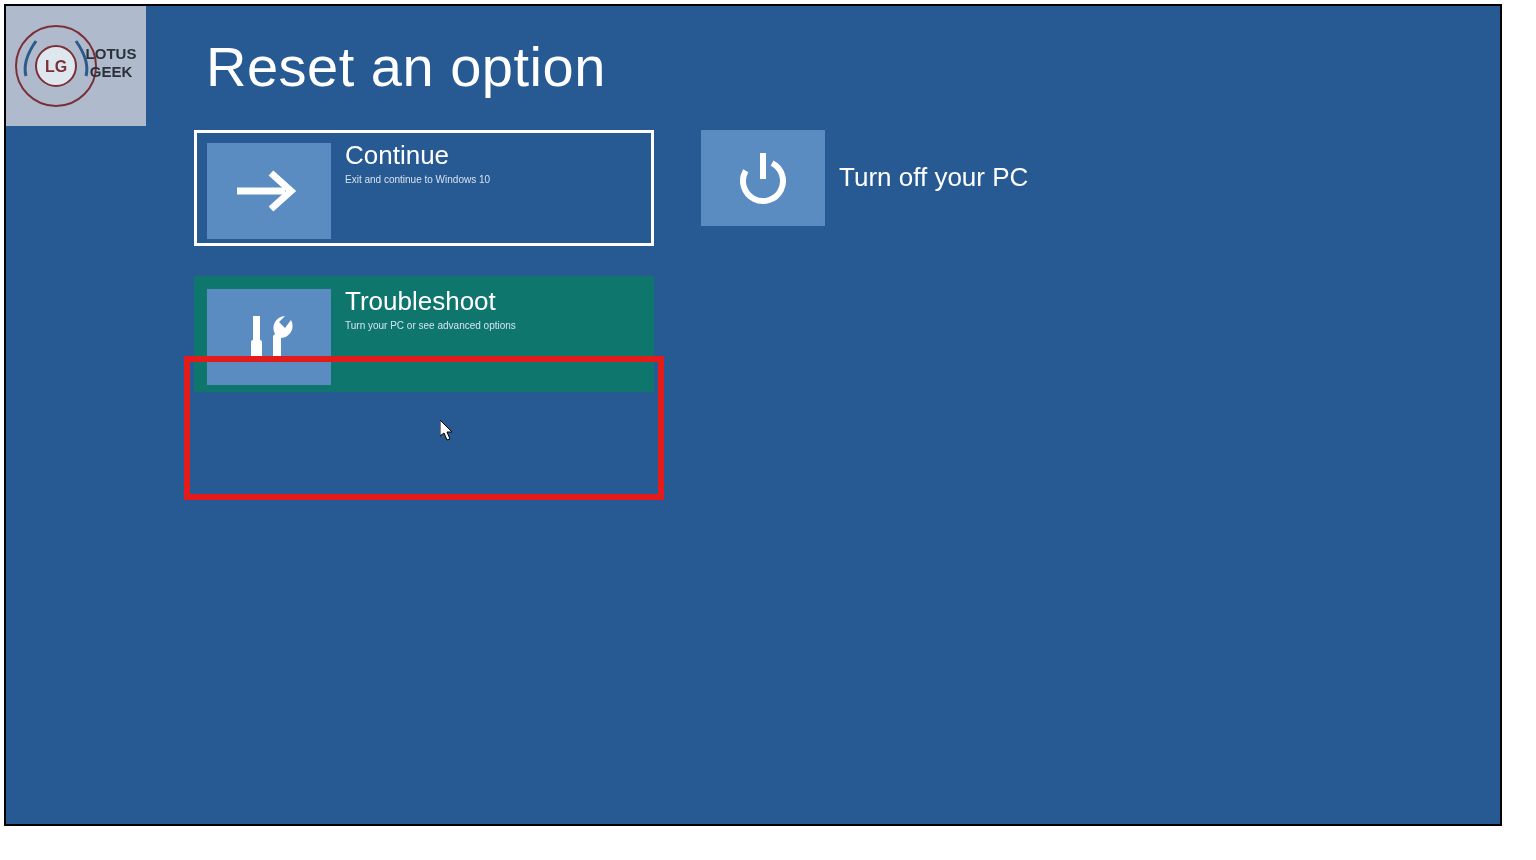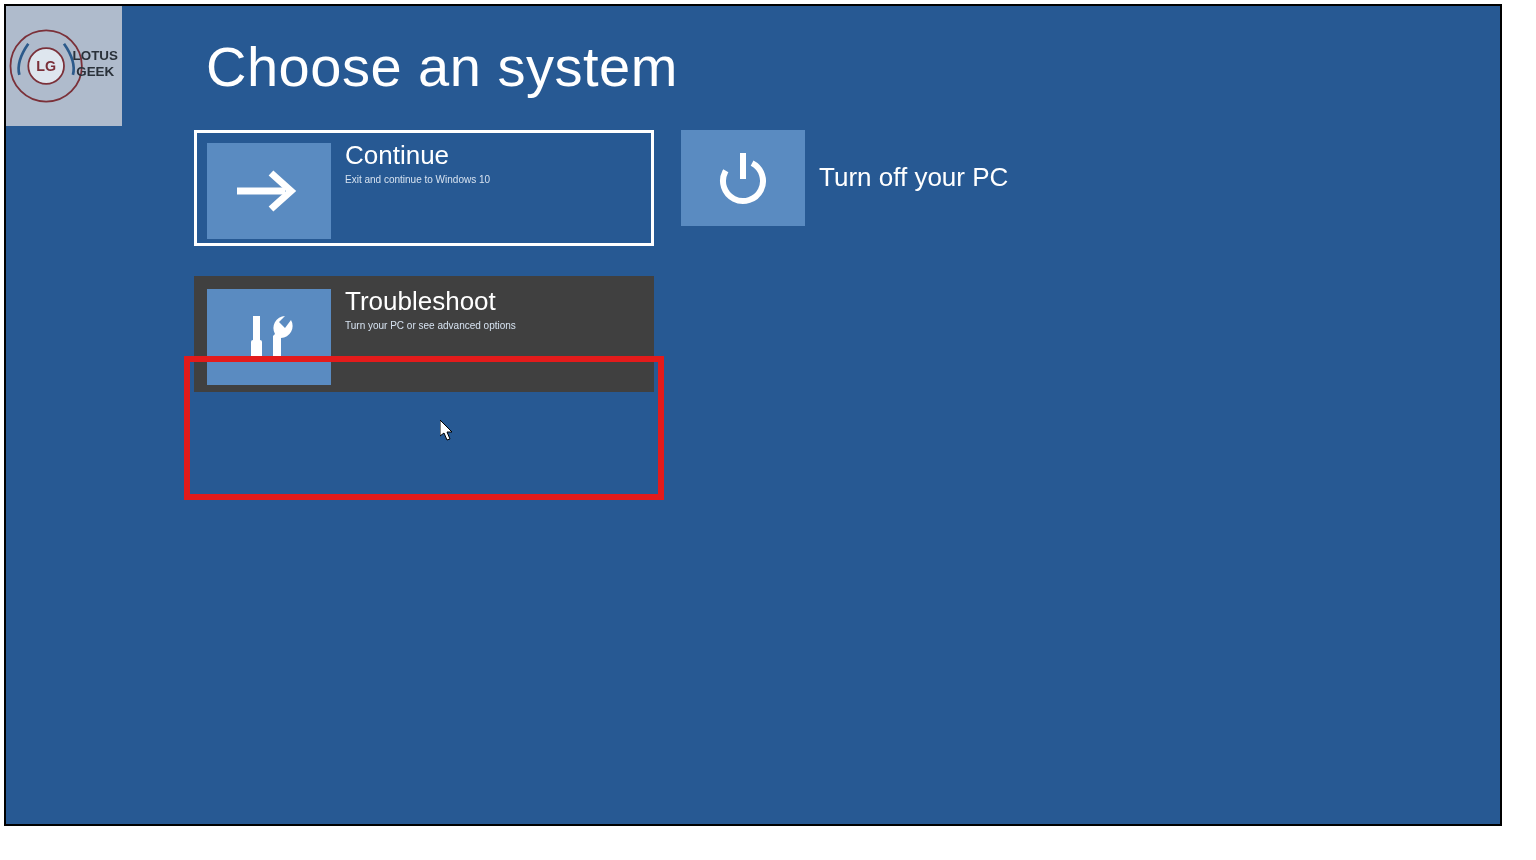--- a/index.html
+++ b/index.html
@@ -26,21 +26,21 @@
     font-family: "Segoe UI Light", "Segoe UI", Arial, sans-serif;
     color: #ffffff;
     overflow: hidden;
   }
 
   
   .watermark {
     position: absolute;
     top: 0;
     left: 0;
-    width: 116px;
+    width: 140px;
     height: 120px;
     background: #c7cdd6;
     opacity: 0.85;
     display: flex;
     align-items: center;
     justify-content: center;
   }
   .watermark svg { display:block; }
 
   
@@ -52,21 +52,21 @@
     font-weight: 200;
     letter-spacing: .5px;
   }
 
   
   .options {
     position: absolute;
     left: 188px;
     top: 124px;
     display: flex;
-    gap: 24px;
+    gap: 44px;
   }
   .col {
     width: 460px;
     display: flex;
     flex-direction: column;
     gap: 14px;
   }
 
   
   .tile {
@@ -140,41 +140,41 @@
           <path d="M-30 10 Q-34 -5 -20 -25" fill="none" stroke="#2e5b8a" stroke-width="3"></path>
           <path d="M30 10 Q34 -5 20 -25" fill="none" stroke="#2e5b8a" stroke-width="3"></path>
         </g>
         <circle cx="45" cy="55" r="20" fill="#ffffff" stroke="#8a2a2a" stroke-width="2"></circle>
         <text x="45" y="61" text-anchor="middle" font-family="Arial" font-size="16" font-weight="bold" fill="#8a2a2a">LG</text>
         <text x="100" y="48" text-anchor="middle" font-family="Arial" font-size="15" font-weight="bold" fill="#2b2b2b">LOTUS</text>
         <text x="100" y="66" text-anchor="middle" font-family="Arial" font-size="15" font-weight="bold" fill="#2b2b2b">GEEK</text>
       </svg>
     </div>
 
-    <div class="heading">Choose an system</div>
+    <div class="heading">Reset an option</div>
 
     <div class="options">
 
       <div class="col">
 
         <div class="tile selected">
           <div class="icon">
             <svg width="80" height="60" viewBox="0 0 80 60">
               <line x1="8" y1="30" x2="56" y2="30" stroke="#fff" stroke-width="7"></line>
               <polyline points="42,12 62,30 42,48" fill="none" stroke="#fff" stroke-width="7" stroke-linejoin="miter"></polyline>
             </svg>
           </div>
           <div class="texts">
             <div class="title">Continue</div>
             <div class="desc">Exit and continue to Windows 10</div>
           </div>
         </div>
 
 
-        <div class="tile" style="background:#404040; margin-top:16px;">
+        <div class="tile" style="background:#0f766e; margin-top:16px;">
           <div class="icon">
             <svg width="80" height="70" viewBox="0 0 80 70">
 
               <rect x="24" y="14" width="7" height="24" fill="#fff"></rect>
               <rect x="22" y="38" width="11" height="22" fill="#fff" rx="2"></rect>
 
               <path d="M56 14 a12 12 0 0 0 -10 18 l0 0 l-2 2 l0 0 a6 6 0 0 0 0 0 L44 60 l8 0 L52 36 a12 12 0 0 0 10 -18 l-6 8 l-6 -6 z" fill="#fff"></path>
             </svg>
           </div>
           <div class="texts">

